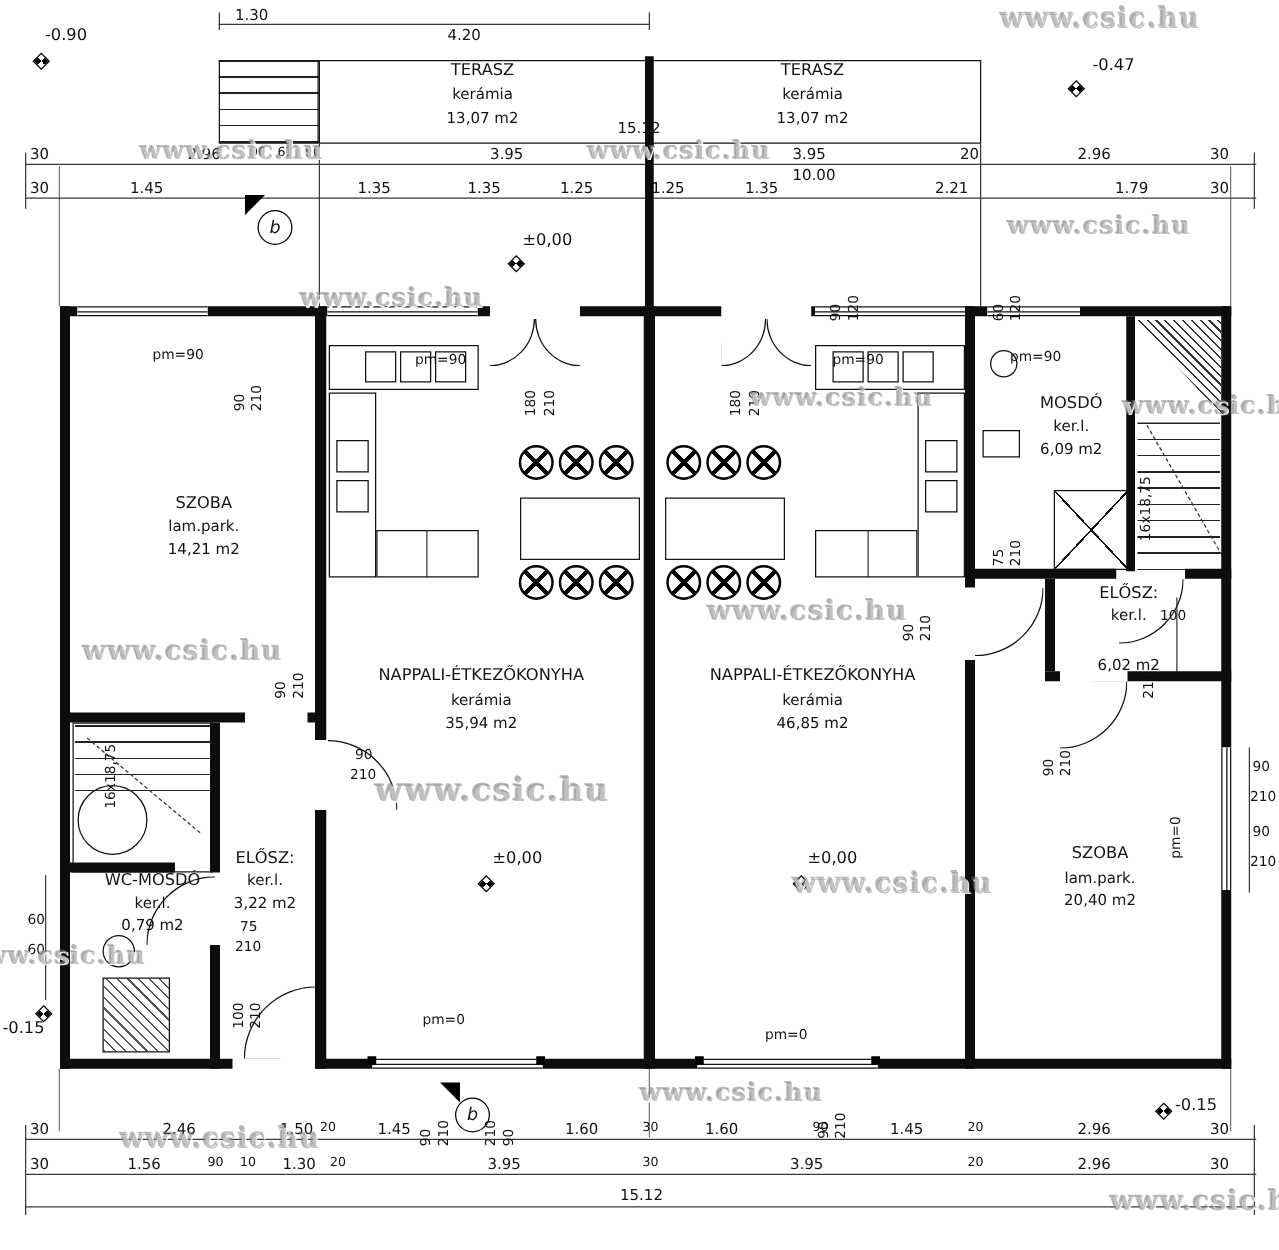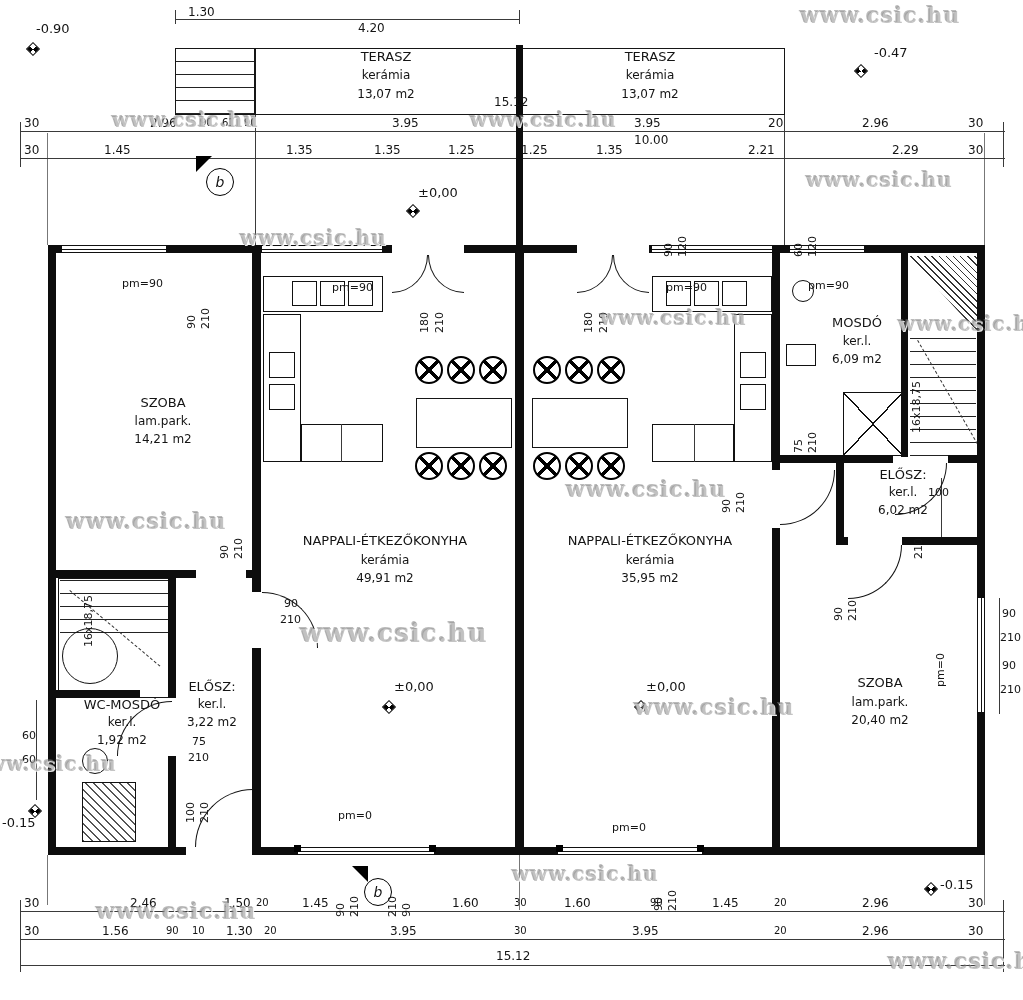--- a/index.html
+++ b/index.html
@@ -226,36 +226,36 @@
   <span class="t ctr" style="left:386px;top:69px">kerámia</span>
   <span class="t ctr" style="left:386px;top:88px">13,07 m2</span>
   <span class="t t13 ctr" style="left:650px;top:50px">TERASZ</span>
   <span class="t ctr" style="left:650px;top:69px">kerámia</span>
   <span class="t ctr" style="left:650px;top:88px">13,07 m2</span>
   <span class="t t13 ctr" style="left:163px;top:396px">SZOBA</span>
   <span class="t ctr" style="left:163px;top:415px">lam.park.</span>
   <span class="t ctr" style="left:163px;top:433px">14,21 m2</span>
   <span class="t t13 ctr" style="left:385px;top:534px">NAPPALI-ÉTKEZŐKONYHA</span>
   <span class="t ctr" style="left:385px;top:554px">kerámia</span>
-  <span class="t ctr" style="left:385px;top:572px">49,91 m2</span>
+  <span class="t ctr" style="left:385px;top:572px">35,94 m2</span>
   <span class="t t13 ctr" style="left:650px;top:534px">NAPPALI-ÉTKEZŐKONYHA</span>
   <span class="t ctr" style="left:650px;top:554px">kerámia</span>
-  <span class="t ctr" style="left:650px;top:572px">35,95 m2</span>
+  <span class="t ctr" style="left:650px;top:572px">46,85 m2</span>
   <span class="t t13 ctr" style="left:857px;top:316px">MOSDÓ</span>
   <span class="t ctr" style="left:857px;top:335px">ker.l.</span>
   <span class="t ctr" style="left:857px;top:353px">6,09 m2</span>
   <span class="t t13 ctr" style="left:903px;top:468px">ELŐSZ:</span>
   <span class="t ctr" style="left:903px;top:486px">ker.l.</span>
-  <span class="t ctr" style="left:903px;top:504px">6,02 m2</span>
+  <span class="t ctr" style="left:903px;top:526px">6,02 m2</span>
   <span class="t t13 ctr" style="left:880px;top:676px">SZOBA</span>
   <span class="t ctr" style="left:880px;top:696px">lam.park.</span>
   <span class="t ctr" style="left:880px;top:714px">20,40 m2</span>
   <span class="t t13 ctr" style="left:122px;top:698px">WC-MOSDÓ</span>
   <span class="t ctr" style="left:122px;top:716px">ker.l.</span>
-  <span class="t ctr" style="left:122px;top:734px">1,92 m2</span>
+  <span class="t ctr" style="left:122px;top:734px">0,79 m2</span>
   <span class="t t13 ctr" style="left:212px;top:680px">ELŐSZ:</span>
   <span class="t ctr" style="left:212px;top:698px">ker.l.</span>
   <span class="t ctr" style="left:212px;top:716px">3,22 m2</span>
 
   <span class="t t11" style="left:122px;top:278px">pm=90</span>
   <span class="t t11" style="left:332px;top:282px">pm=90</span>
   <span class="t t11" style="left:666px;top:282px">pm=90</span>
   <span class="t t11" style="left:808px;top:280px">pm=90</span>
   <span class="t t11" style="left:338px;top:810px">pm=0</span>
   <span class="t t11" style="left:612px;top:822px">pm=0</span>
@@ -281,21 +281,21 @@
   <span class="t" style="left:968px;top:117px">30</span>
 
   <span class="t" style="left:24px;top:144px">30</span>
   <span class="t" style="left:104px;top:144px">1.45</span>
   <span class="t" style="left:286px;top:144px">1.35</span>
   <span class="t" style="left:374px;top:144px">1.35</span>
   <span class="t" style="left:448px;top:144px">1.25</span>
   <span class="t" style="left:521px;top:144px">1.25</span>
   <span class="t" style="left:596px;top:144px">1.35</span>
   <span class="t" style="left:748px;top:144px">2.21</span>
-  <span class="t" style="left:892px;top:144px">2.29</span>
+  <span class="t" style="left:892px;top:144px">1.79</span>
   <span class="t" style="left:968px;top:144px">30</span>
 
   <span class="t t11 rot" style="left:197px;top:318px">90</span>
   <span class="t t11 rot" style="left:211px;top:318px">210</span>
   <span class="t t11 rot" style="left:430px;top:322px">180</span>
   <span class="t t11 rot" style="left:445px;top:322px">210</span>
   <span class="t t11 rot" style="left:594px;top:322px">180</span>
   <span class="t t11 rot" style="left:609px;top:322px">210</span>
   <span class="t t11 rot" style="left:674px;top:246px">90</span>
   <span class="t t11 rot" style="left:688px;top:246px">120</span>

